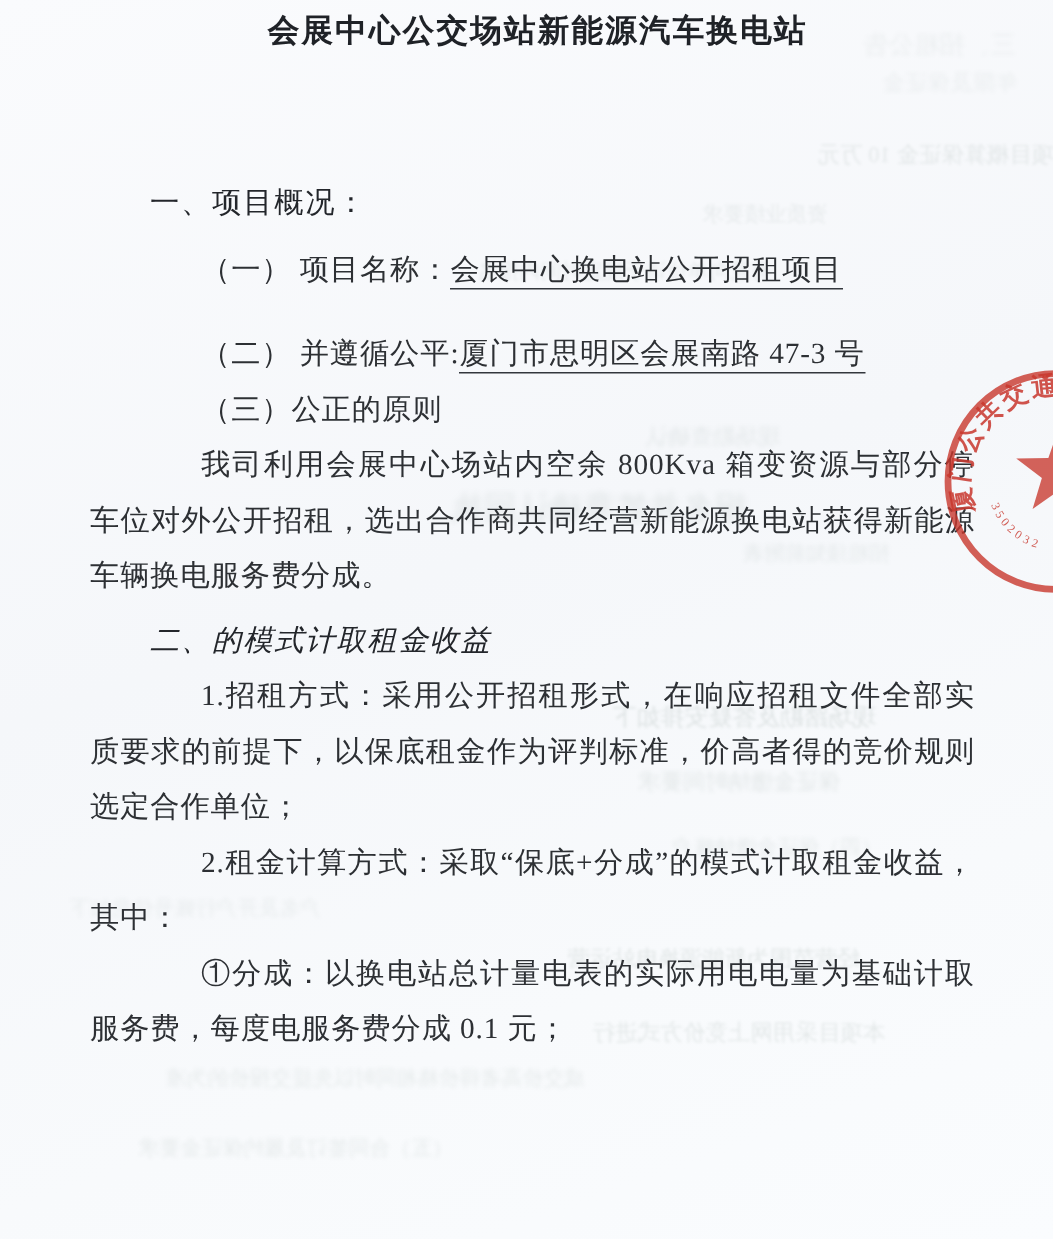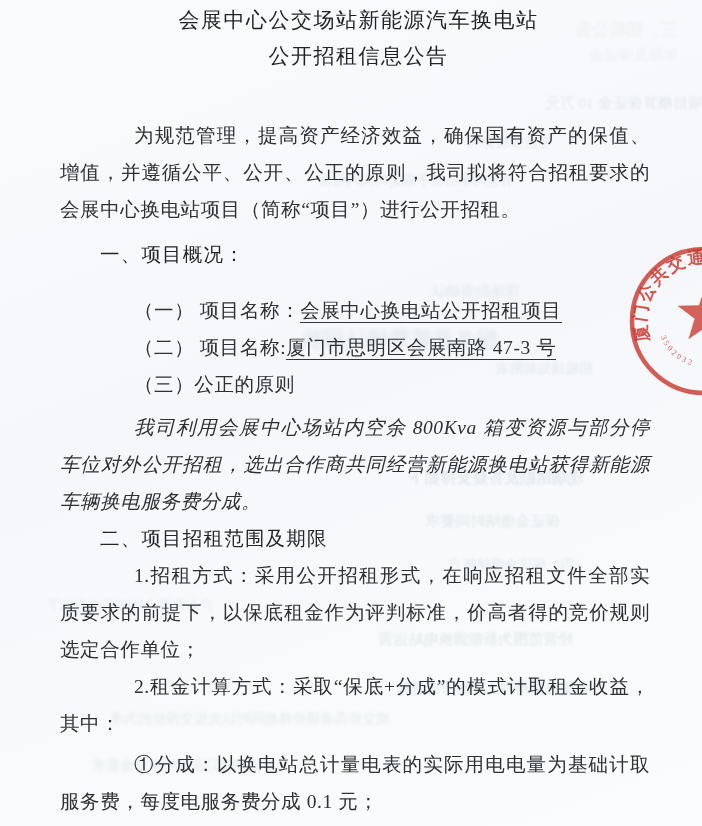--- a/index.html
+++ b/index.html
@@ -8,21 +8,21 @@
     overflow: hidden; position: relative;
     background: #f8fafc;
     font-family: "Liberation Serif", "DejaVu Serif", serif;
   }
   .page {
     position: absolute; inset: 0; overflow: hidden;
     background: linear-gradient(160deg, #fafbfd 0%, #f5f7fa 45%, #f8fafc 75%, #fafcfe 100%);
   }
   .title-block { position: absolute; top: 2px; left: 0; width: 702px; text-align: center; }
   .title-line {
-    font-size: 21px; font-weight: 400; letter-spacing: 1.5px;
+    font-size: 21px; font-weight: 700; letter-spacing: 1.5px;
     line-height: 36px; color: #1f2227; padding-left: 15px;
   }
   .doc-body {
     position: absolute; left: 60px; top: 117px; width: 590px;
     font-size: 19.5px; letter-spacing: 0.6px; line-height: 37px;
     color: #2d3034; text-align: justify;
   }
   .block { margin: 0; }
   .block.paragraph, .block.list-item { text-indent: 74px; }
   .block.heading { text-indent: 40px; font-weight: 400; letter-spacing: 1.2px; color: #23262b; }
@@ -60,31 +60,29 @@
       <div class="ghost" style="left: 448px; top: 556px; font-size: 14px; opacity: 0.13; filter: blur(1.3px);">（四）保证金缴纳账户</div>
       <div class="ghost" style="left: 46px; top: 597px; font-size: 14px; opacity: 0.1; filter: blur(1.5px);">户名及开户行账号信息如下</div>
       <div class="ghost" style="left: 378px; top: 630px; font-size: 15px; opacity: 0.16; filter: blur(1.2px);">经营范围为新能源换电站运营</div>
       <div class="ghost" style="left: 395px; top: 679px; font-size: 15px; opacity: 0.15; filter: blur(1.2px);">本项目采用网上竞价方式进行</div>
       <div class="ghost" style="left: 110px; top: 710px; font-size: 14px; opacity: 0.13; filter: blur(1.4px);">成交价高者得价格相同时以先提交报价的为准</div>
       <div class="ghost" style="left: 92px; top: 757px; font-size: 14px; opacity: 0.13; filter: blur(1.4px);">（五）合同签订及履约保证金要求</div>
     </div>
 
   <div class="title-block">
     <div class="title-line">会展中心公交场站新能源汽车换电站</div>
-    <div class="title-line">公开招租信息公告</div>
   </div>
 
   <div class="doc-body" id="doc-body">
-      <div class="block paragraph"><span>为规范管理，提高资产经济效益，确保国有资产的保值、增值，并遵循公平、公开、公正的原则，我司拟将符合招租要求的会展中心换电站项目（简称“项目”）进行公开招租。</span></div>
       <div class="block heading"><span>一、项目概况：</span></div>
       <div class="block list-item"><span>（一） 项目名称：</span><span class="u">会展中心换电站公开招租项目</span></div>
-      <div class="block list-item"><span>（二） 项目名称:</span><span class="u">厦门市思明区会展南路 47-3 号</span></div>
+      <div class="block list-item"><span>（二） 并遵循公平:</span><span class="u">厦门市思明区会展南路 47-3 号</span></div>
       <div class="block list-item"><span>（三）公正的原则</span></div>
       <div class="block paragraph"><span>我司利用会展中心场站内空余 800Kva 箱变资源与部分停车位对外公开招租，选出合作商共同经营新能源换电站获得新能源车辆换电服务费分成。</span></div>
-      <div class="block heading"><span>二、项目招租范围及期限</span></div>
+      <div class="block heading"><span>二、的模式计取租金收益</span></div>
       <div class="block paragraph"><span>1.招租方式：采用公开招租形式，在响应招租文件全部实质要求的前提下，以保底租金作为评判标准，价高者得的竞价规则选定合作单位；</span></div>
       <div class="block paragraph"><span>2.租金计算方式：采取“保底+分成”的模式计取租金收益，其中：</span></div>
       <div class="block paragraph"><span>①分成：以换电站总计量电表的实际用电电量为基础计取服务费，每度电服务费分成 0.1 元；</span></div>
     </div>
 
   <svg class="stamp-svg" width="170" height="176" viewBox="0 0 170 176" aria-hidden="true">
     <circle cx="80" cy="85" r="72" fill="none" stroke="#c8372d" stroke-width="4.5" opacity="0.8"></circle>
     <defs>
       <path id="ring-path" d="M 25.5 104.8 A 58 58 0 1 1 134.5 104.8" fill="none"></path>
       <path id="serial-path" d="M 36.8 100.7 A 46 46 0 0 0 109.6 120.2" fill="none"></path>

